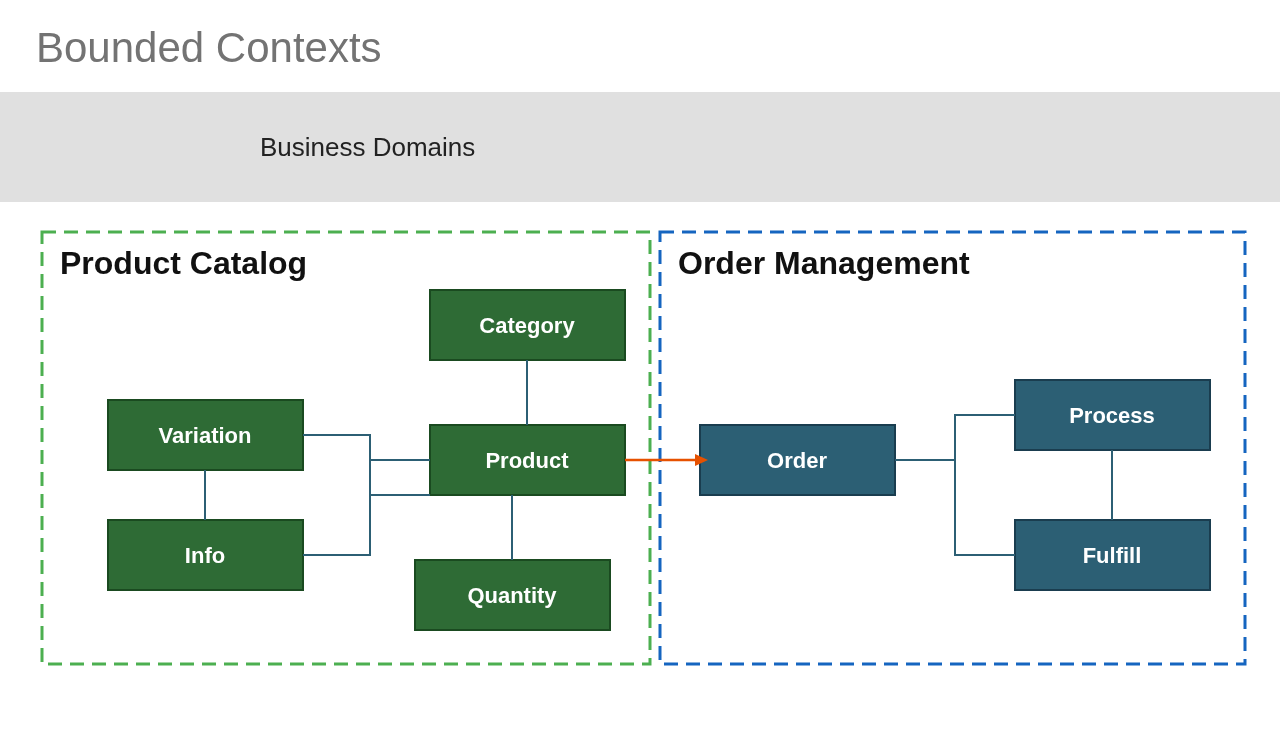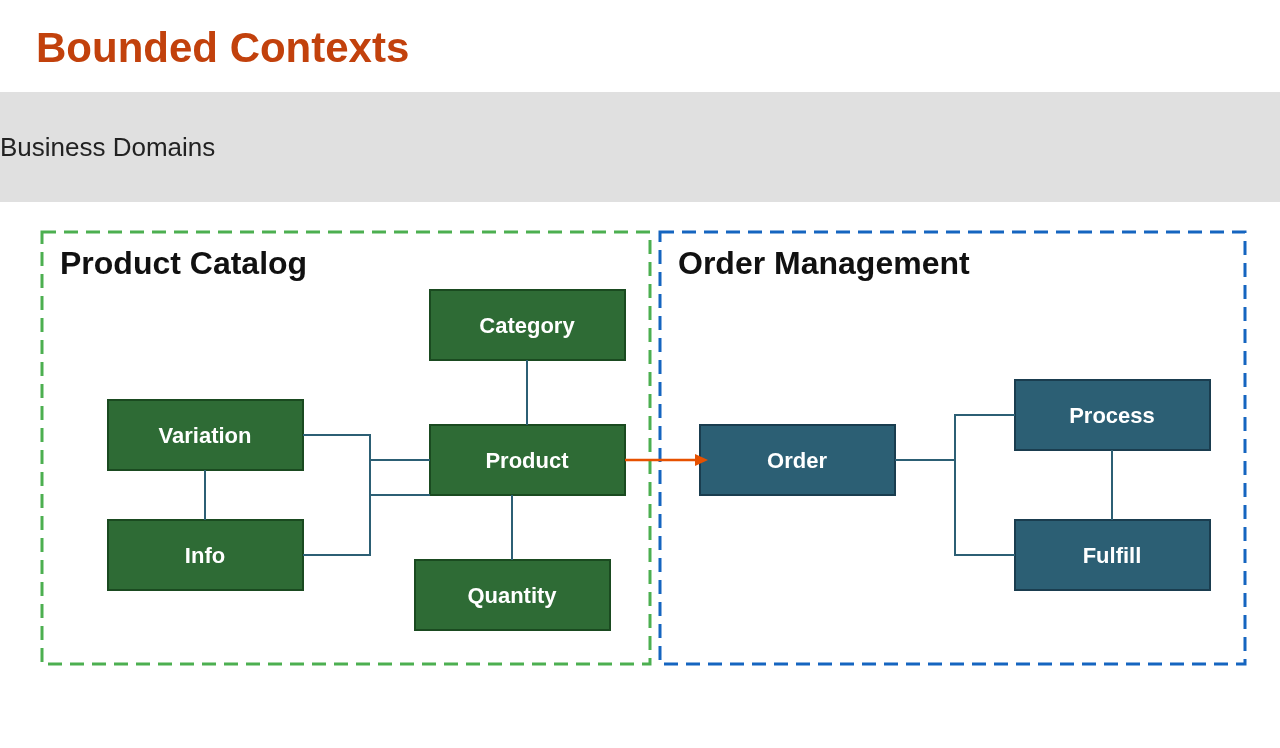--- a/index.html
+++ b/index.html
@@ -5,31 +5,32 @@
     * { box-sizing: border-box; margin: 0; padding: 0; }
     body {
       font-family: Arial, sans-serif;
       background: #fff;
       width: 1280px;
       min-height: 748px;
     }
 
     .page-title {
       font-size: 42px;
-      font-weight: bold;
+      font-weight: normal;
       padding: 24px 36px 20px 36px;
-      color: #c2410c;
+      color: #737373;
     }
 
     .banner {
       background: #e0e0e0;
       width: 100%;
       height: 110px;
       display: flex;
       align-items: center;
+      padding-left: 260px;
     }
 
     .banner-label {
       font-size: 26px;
       color: #222;
       font-weight: normal;
     }
 
     .diagram-area {
       padding: 28px 36px 20px 40px;

